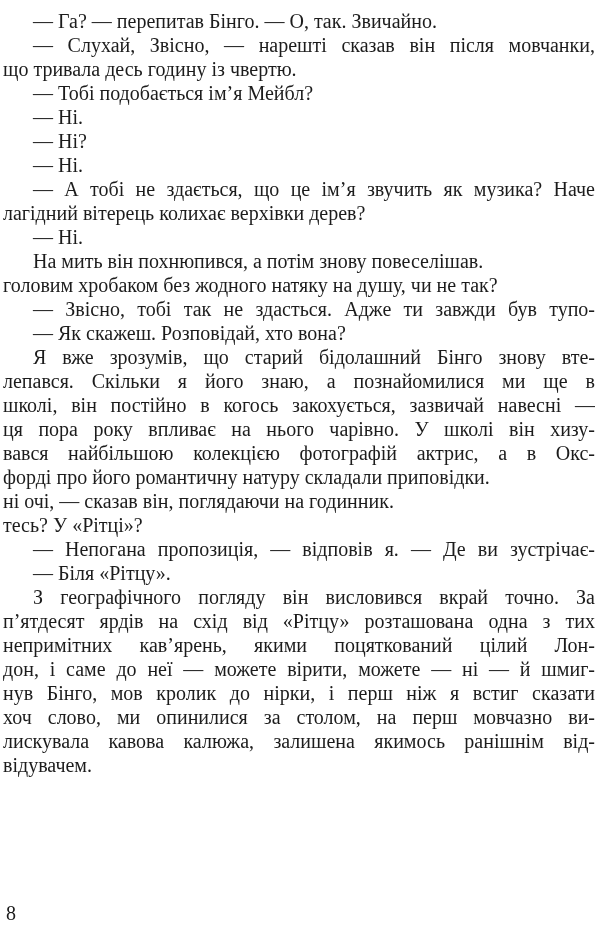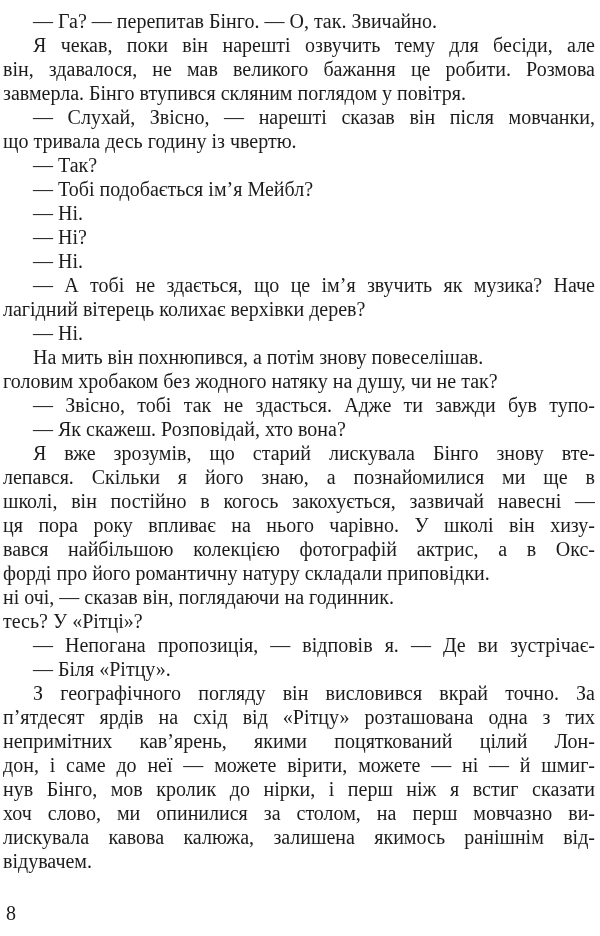--- a/index.html
+++ b/index.html
@@ -43,30 +43,22 @@
   }
 </style>
 </head>
 <body style="background: rgb(255, 255, 255); color: rgb(28, 28, 28);">
 
 <main class="book-page">
     <div class="paragraph">
       <div class="line first last">— Га? — перепитав Бінго. — О, так. Звичайно.</div>
     </div>
     <div class="paragraph">
-      <div class="line first">Я чекав, поки він нарешті озвучить тему для бесіди, але</div>
-      <div class="line">він, здавалося, не мав великого бажання це робити. Розмова</div>
-      <div class="line last">завмерла. Бінго втупився скляним поглядом у повітря.</div>
-    </div>
-    <div class="paragraph">
       <div class="line first">— Слухай, Звісно, — нарешті сказав він після мовчанки,</div>
       <div class="line last">що тривала десь годину із чвертю.</div>
-    </div>
-    <div class="paragraph">
-      <div class="line first last">— Так?</div>
     </div>
     <div class="paragraph">
       <div class="line first last">— Тобі подобається ім’я Мейбл?</div>
     </div>
     <div class="paragraph">
       <div class="line first last">— Ні.</div>
     </div>
     <div class="paragraph">
       <div class="line first last">— Ні?</div>
     </div>
@@ -84,21 +76,21 @@
       <div class="line first last">На мить він похнюпився, а потім знову повеселішав.</div>
     </div>
     <div class="paragraph">
       <div class="line last">головим хробаком без жодного натяку на душу, чи не так?</div>
       <div class="line first">— Звісно, тобі так не здасться. Адже ти завжди був тупо-</div>
     </div>
     <div class="paragraph">
       <div class="line first last">— Як скажеш. Розповідай, хто вона?</div>
     </div>
     <div class="paragraph">
-      <div class="line first">Я вже зрозумів, що старий лискувала Бінго знову вте-</div>
+      <div class="line first">Я вже зрозумів, що старий бідолашний Бінго знову вте-</div>
       <div class="line">лепався. Скільки я його знаю, а познайомилися ми ще в</div>
       <div class="line">школі, він постійно в когось закохується, зазвичай навесні —</div>
       <div class="line">ця пора року впливає на нього чарівно. У школі він хизу-</div>
       <div class="line">вався найбільшою колекцією фотографій актрис, а в Окс-</div>
       <div class="line last">форді про його романтичну натуру складали приповідки.</div>
     </div>
     <div class="paragraph">
       <div class="line last">ні очі, — сказав він, поглядаючи на годинник.</div>
     </div>
     <div class="paragraph">

